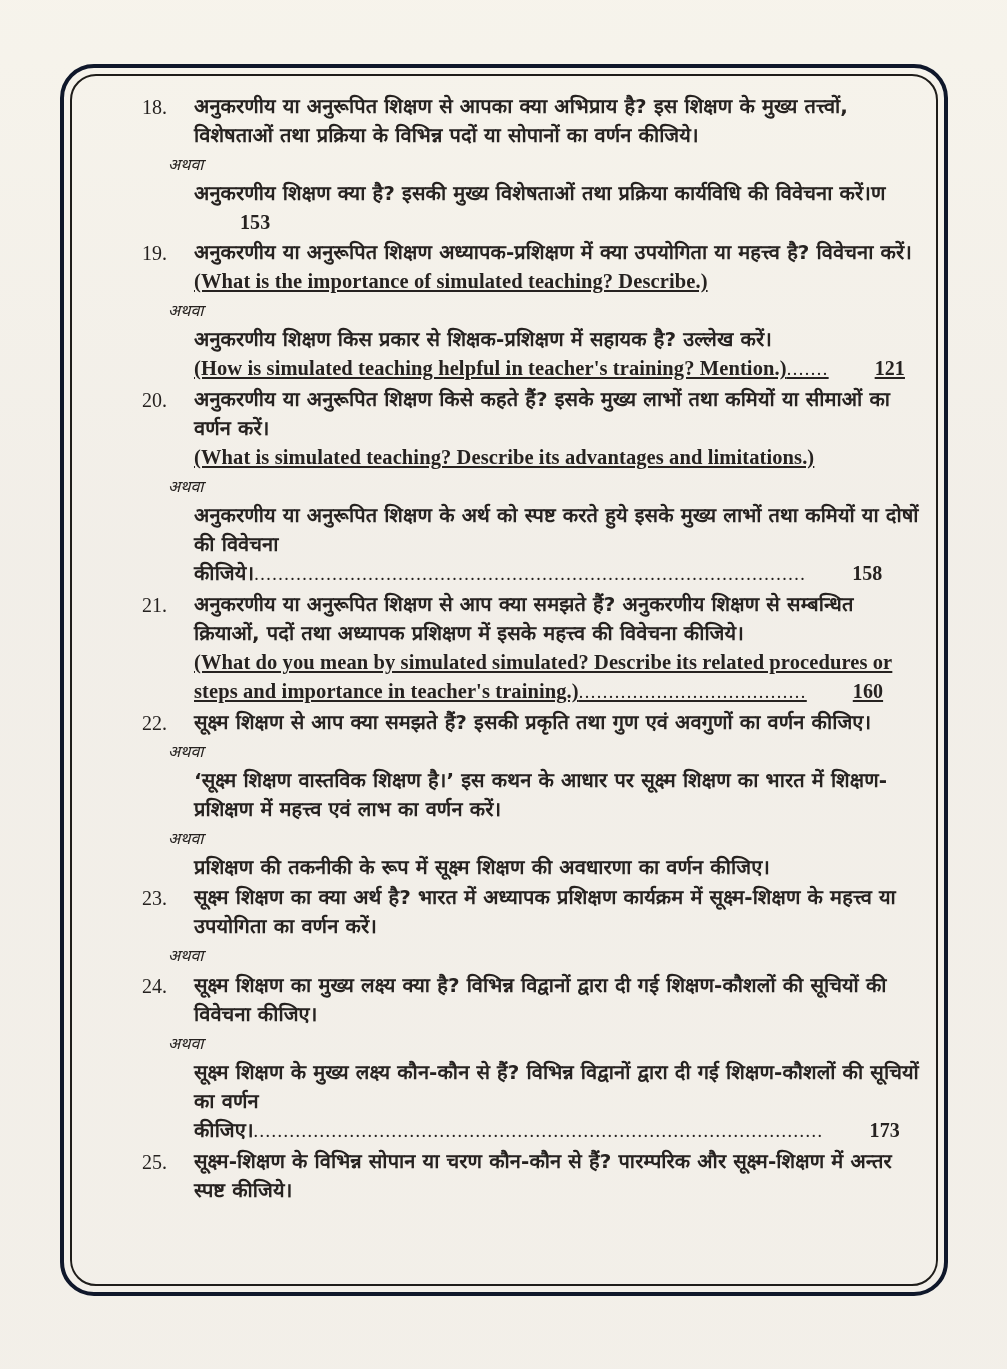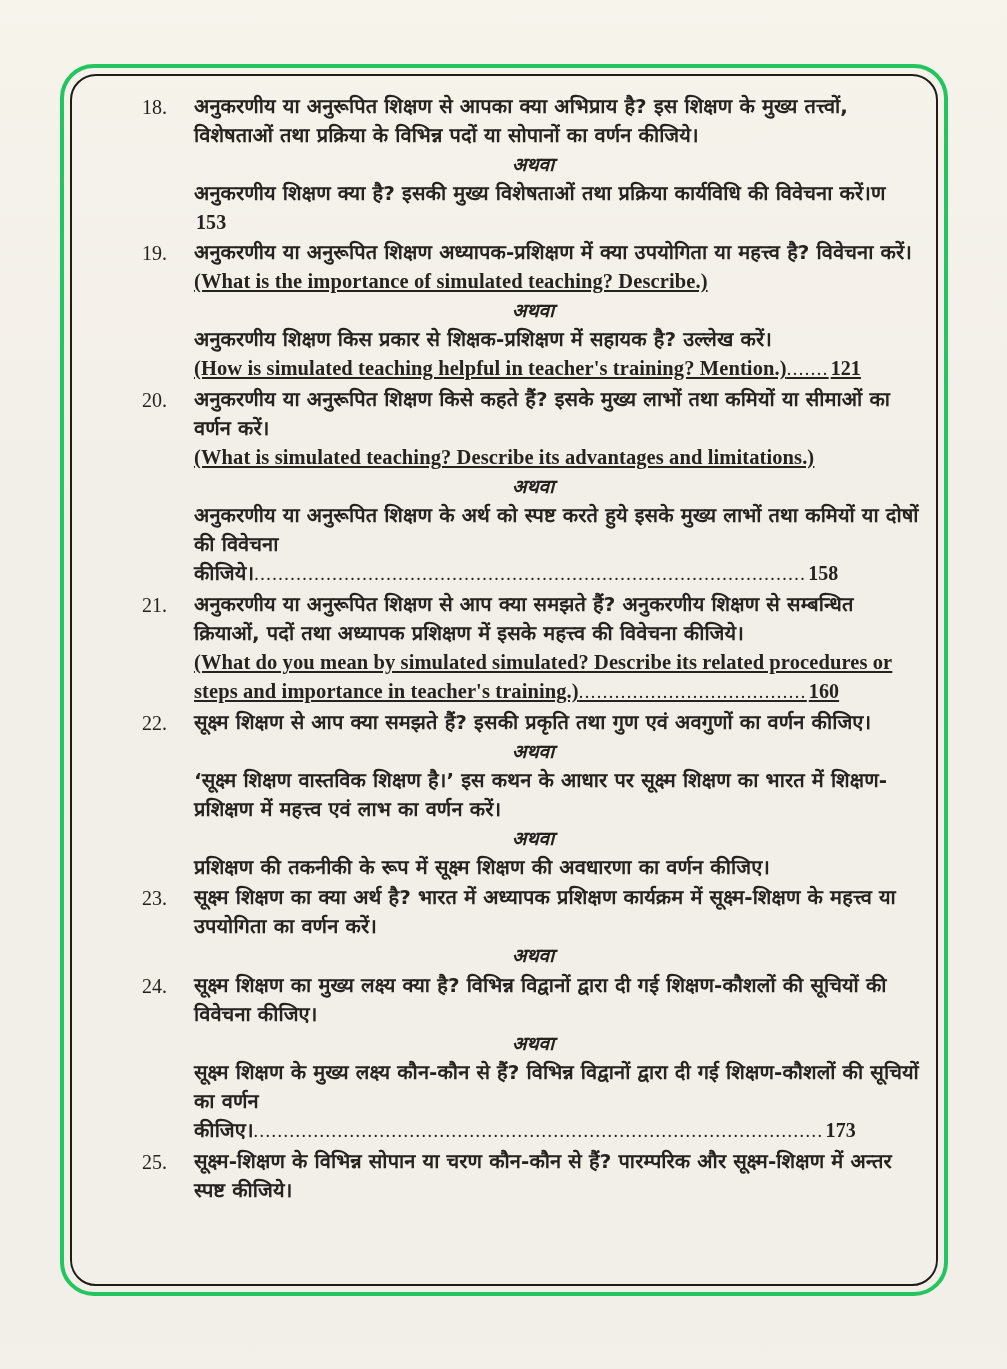--- a/index.html
+++ b/index.html
@@ -10,21 +10,21 @@
     color:#262220;
     overflow:hidden;
   }
   .scan-tint{
     position:absolute;inset:0;pointer-events:none;
     background:linear-gradient(180deg, rgba(255,252,240,.35) 0%, rgba(240,235,228,.2) 40%, rgba(244,240,232,.3) 100%);
   }
   .frame-outer{
     position:absolute;left:60px;top:64px;width:888px;height:1232px;
     box-sizing:border-box;
-    border:4px solid #22c55e;
+    border:4px solid #0f172a;
     border-radius:34px;
     padding:6px;
     background:transparent;
   }
   .frame-inner{
     box-sizing:border-box;width:100%;height:100%;
     border:2px solid #1f1d1a;
     border-radius:26px;
     padding:16px 12px 10px 70px;
     overflow:hidden;
@@ -48,38 +48,38 @@
     font-size:20px;line-height:29px;font-weight:600;
     letter-spacing:.1px;
   }
   .p-en{
     font-family:"Liberation Serif", serif;
     font-size:20.5px;line-height:29px;font-weight:bold;
     letter-spacing:.1px;
     text-decoration:underline;
   }
   .or-sep{
-    text-align:center;
     position:relative;left:-26px;
-    font-size:19px;line-height:29px;
-    font-style:italic;font-weight:700;
+    font-size:16px;line-height:29px;
+    font-style:italic;font-weight:400;
     margin:2px 0;
   }
   .dots{
     font-family:"Liberation Serif", serif;
     font-weight:normal;
     letter-spacing:1.5px;
     font-size:18px;
     white-space:nowrap;
     overflow:hidden;
   }
   .pg{
     font-family:"Liberation Serif", serif;
     font-weight:600;font-size:20px;
     padding-left:2px;
+    margin-left:44px;
   }
 </style>
 </head>
 <body>
 
 <div class="scan-tint"></div>
 
 <div class="frame-outer">
   <div class="frame-inner">
     <div class="q-list" id="q-list">

